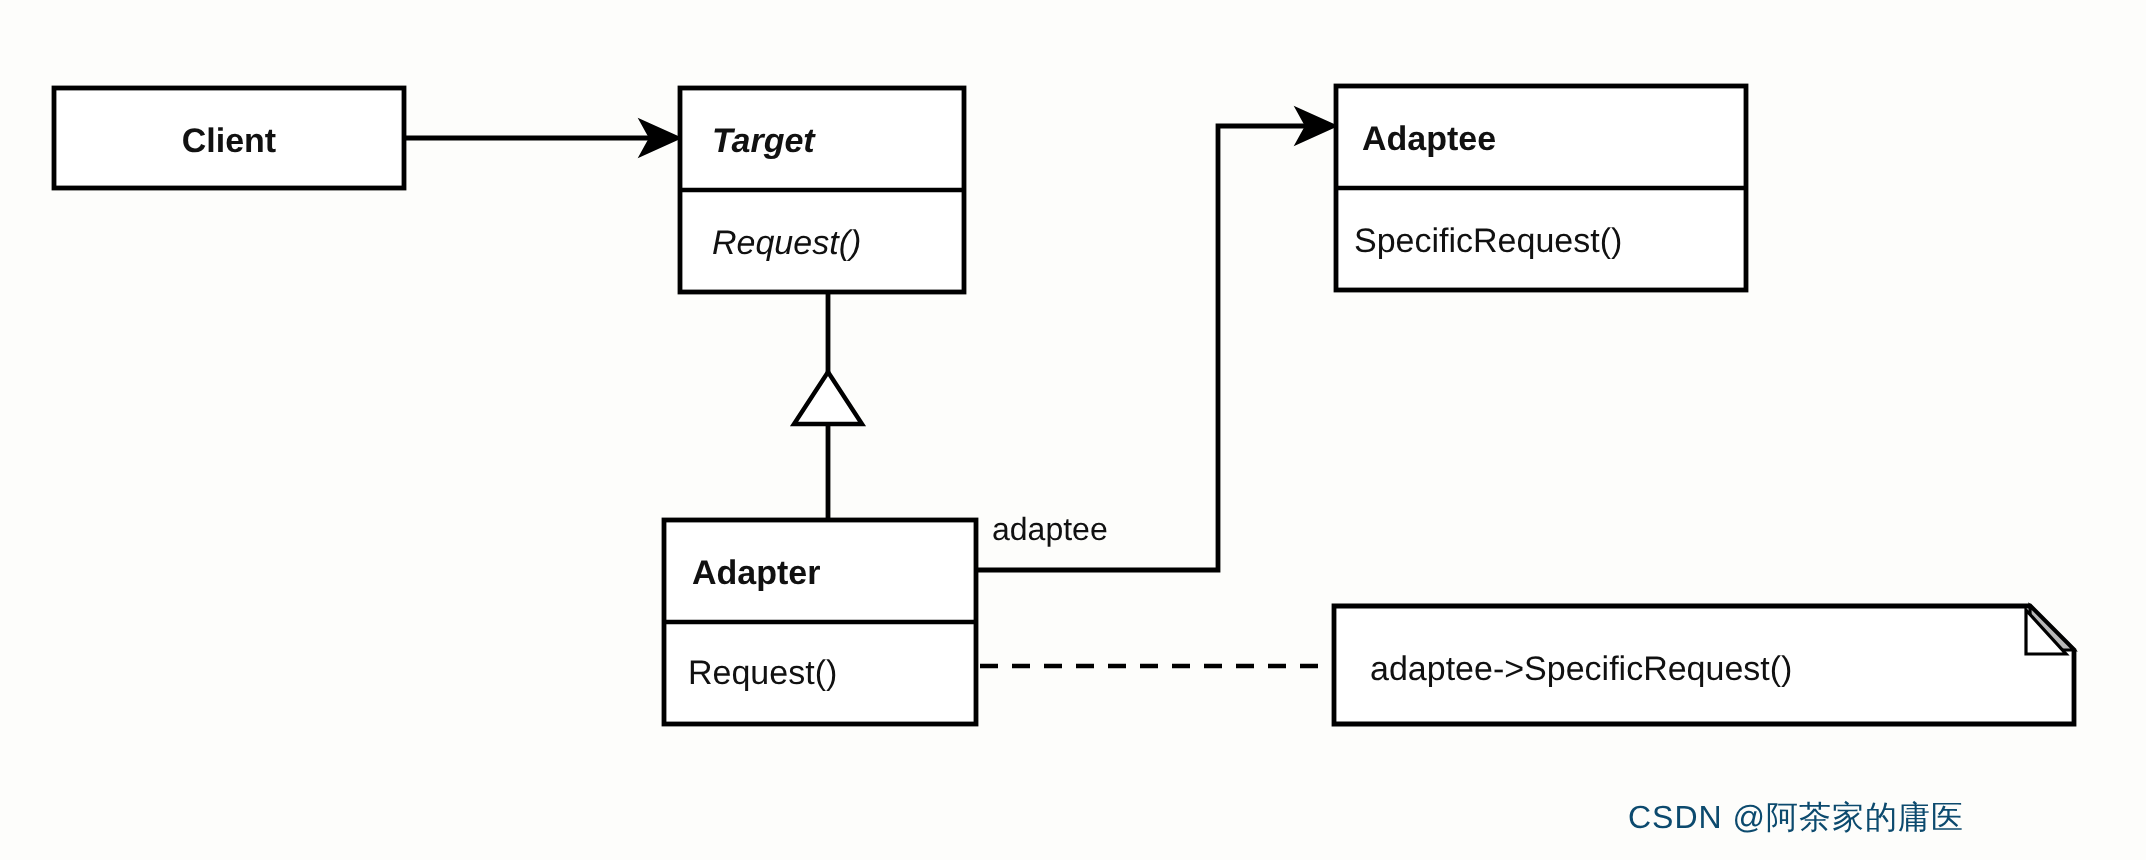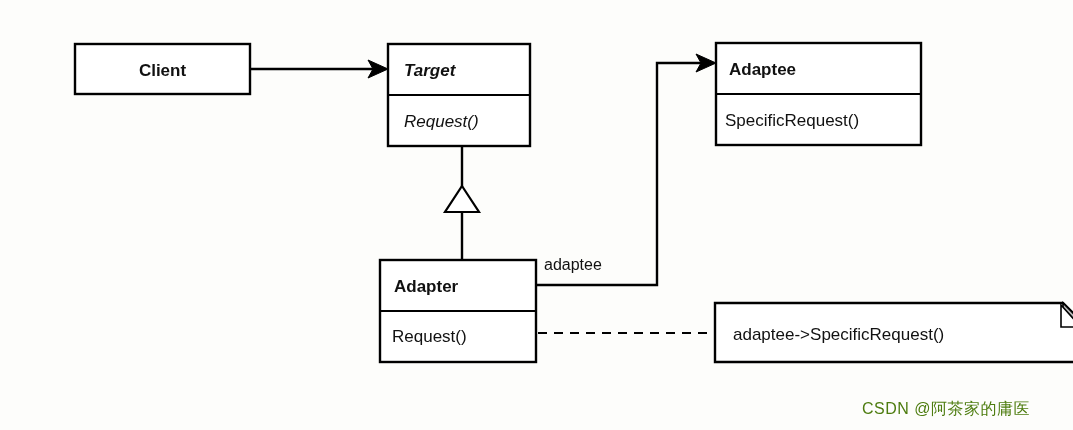--- a/index.html
+++ b/index.html
@@ -10,21 +10,20 @@
     width: 1073px;
     height: 430px;
     background: #fdfdfb;
     font-family: "Liberation Sans", sans-serif;
     overflow: hidden;
   }
   #canvas {
     position: relative;
     width: 1000px;
     height: 430px;
-    margin-left: 48px;
   }
   #diagram-svg {
     position: absolute;
     left: 0;
     top: 0;
   }
   .cls-name {
     font-family: "Liberation Sans", sans-serif;
     font-size: 17px;
     font-weight: bold;
@@ -102,21 +101,21 @@
     fill: #ffffff;
     stroke: #000000;
     stroke-width: 1.6;
   }
   #watermark {
     position: absolute;
     right: 18px;
     bottom: 10px;
     font-family: "Liberation Sans", sans-serif;
     font-size: 16px;
-    color: #4d7c0f;
+    color: #0c4a6e;
     letter-spacing: 0.5px;
     white-space: nowrap;
   }
 </style>
 </head>
 <body>
 
 <div id="canvas">
 
   <svg id="diagram-svg" width="1073" height="430" viewBox="0 0 1073 430">

